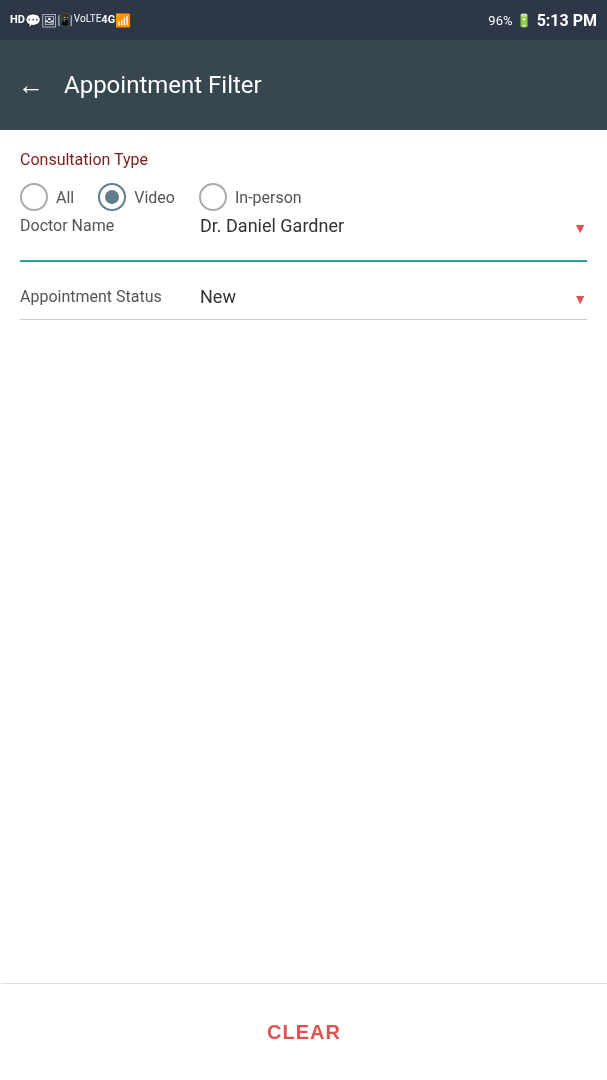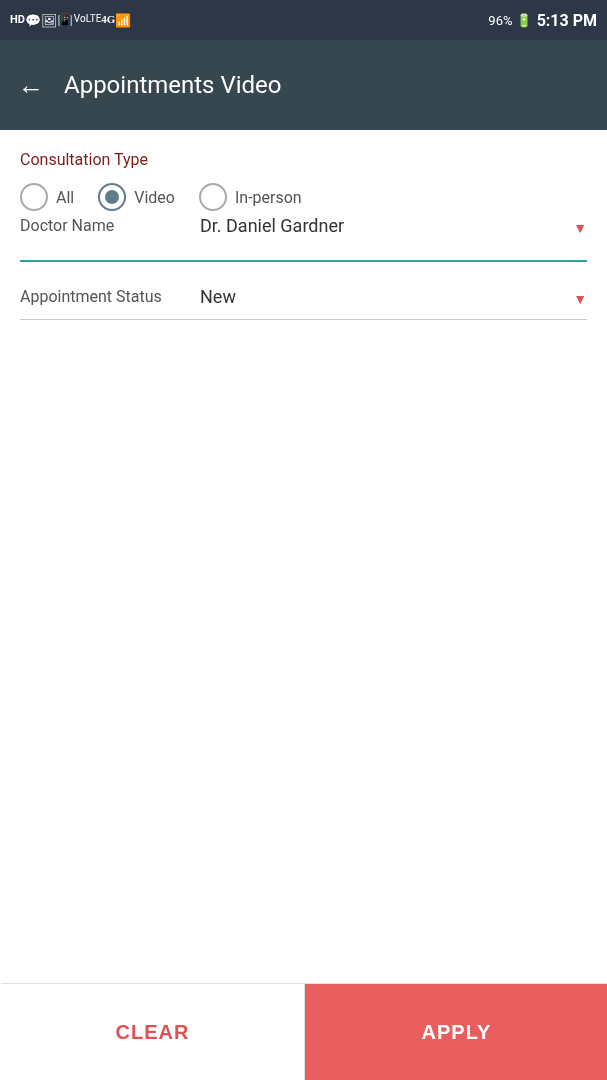--- a/index.html
+++ b/index.html
@@ -189,35 +189,35 @@
 </head>
 <body>
 
 <div class="status-bar">
   <div class="status-left">
     <span style="font-size:11px;font-weight:bold;">HD</span>
     <span>💬</span>
     <span>🖼</span>
     <span>📳</span>
     <span style="font-size:10px;">VoLTE</span>
-    <span style="font-size:11px;font-weight:bold;font-family:Liberation Serif, serif;">4G</span>
+    <span style="font-size:11px;font-weight:bold;">4G</span>
     <span>📶</span>
   </div>
   <div class="status-right">
     <span>96%</span>
     <span>🔋</span>
     <span class="status-time">5:13 PM</span>
   </div>
 </div>
 
 <div class="header">
   <div class="back-btn">
     <span>←</span>
   </div>
-  <span class="header-title">Appointments Video</span>
+  <span class="header-title">Appointment Filter</span>
 </div>
 
 <div class="content">
 
   <div>
     <div class="section-title">Consultation Type</div>
     <div class="radio-group">
 
       <div class="radio-option">
         <div class="radio-circle"></div>
@@ -256,14 +256,13 @@
         <span class="filter-value">New</span>
         <span class="dropdown-arrow">▼</span>
       </div>
     </div>
   </div>
 
 </div>
 
 <div class="bottom-bar">
   <button class="btn-clear">CLEAR</button>
-  <button class="btn-apply">APPLY</button>
 </div>
 
 </body></html>

